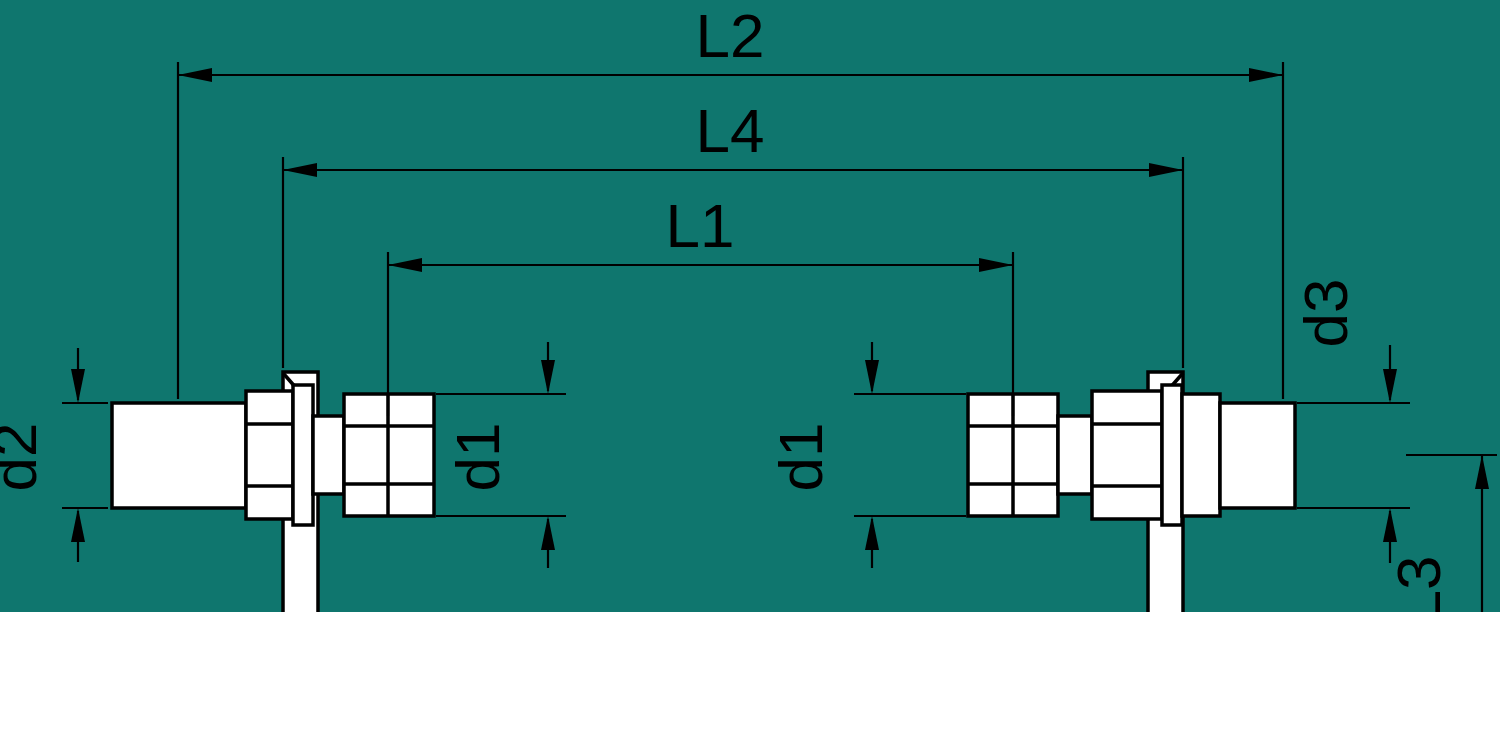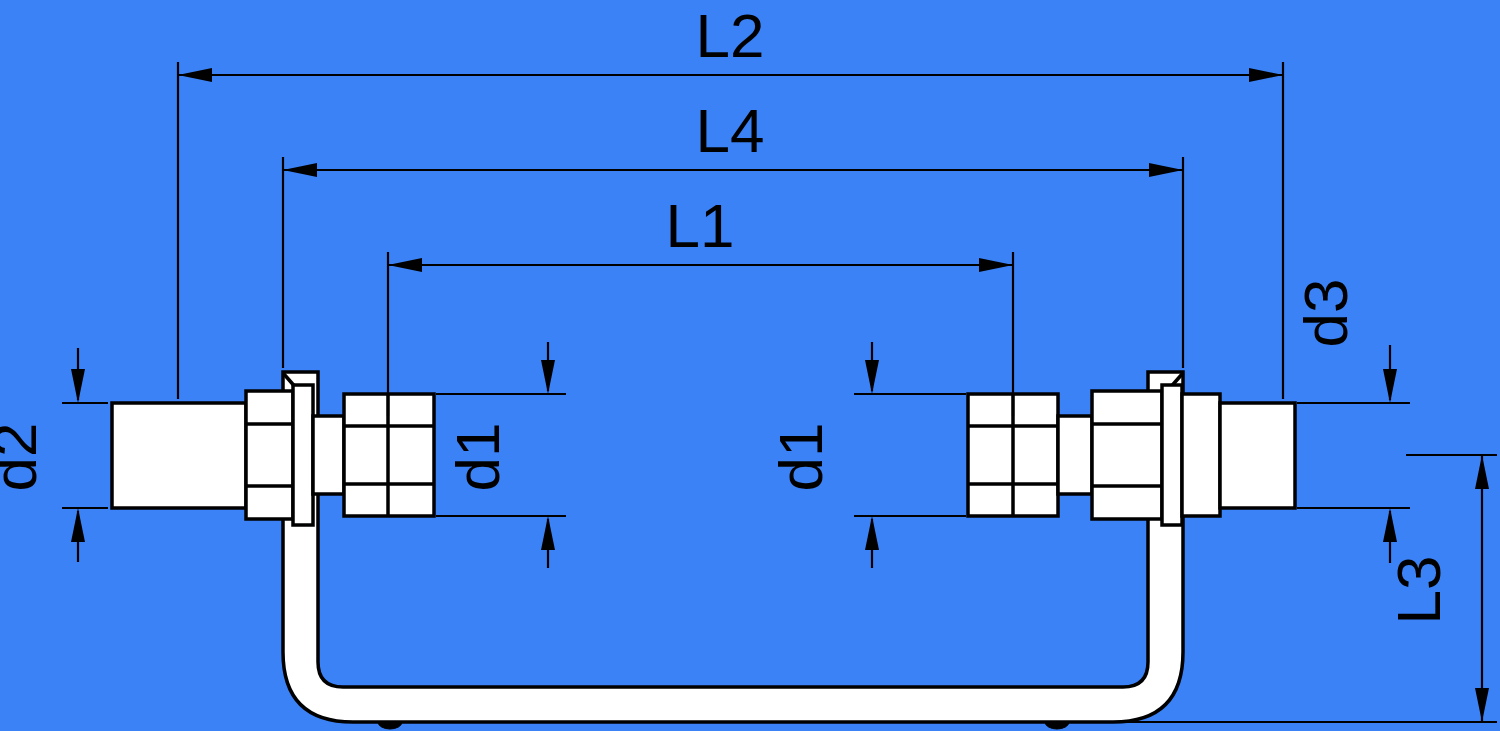--- a/index.html
+++ b/index.html
@@ -1,16 +1,16 @@
 <!DOCTYPE html>
 <html><head>
 <meta charset="utf-8">
 <style>
   html,body{margin:0;padding:0;background:#ffffff;}
-  .page{width:1500px;height:731px;background:#3b82f6;position:relative;overflow:hidden;}
+  .page{width:1500px;height:612px;background:#0f766e;position:relative;overflow:hidden;}
   svg{display:block;}
   
   .obj rect, .obj path{fill:#ffffff;stroke:#000000;stroke-width:3.5;}
   .obj line{stroke:#000000;stroke-width:3.5;}
   .obj path.solid{fill:#000000;stroke:#000000;stroke-width:1;}
   
   .dim line{stroke:#000000;stroke-width:2.2;}
   .dim polygon{fill:#000000;stroke:none;}
   .dim text{font-family:"Liberation Sans",sans-serif;font-size:62px;fill:#000000;}
 </style>

